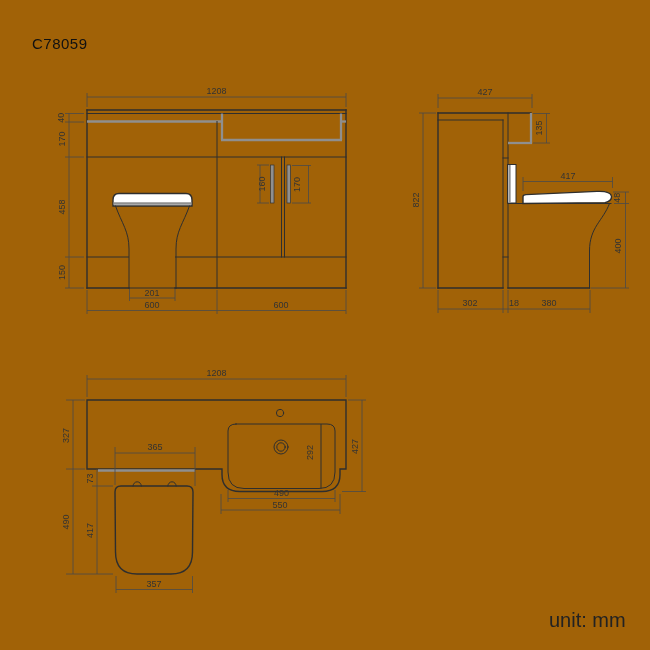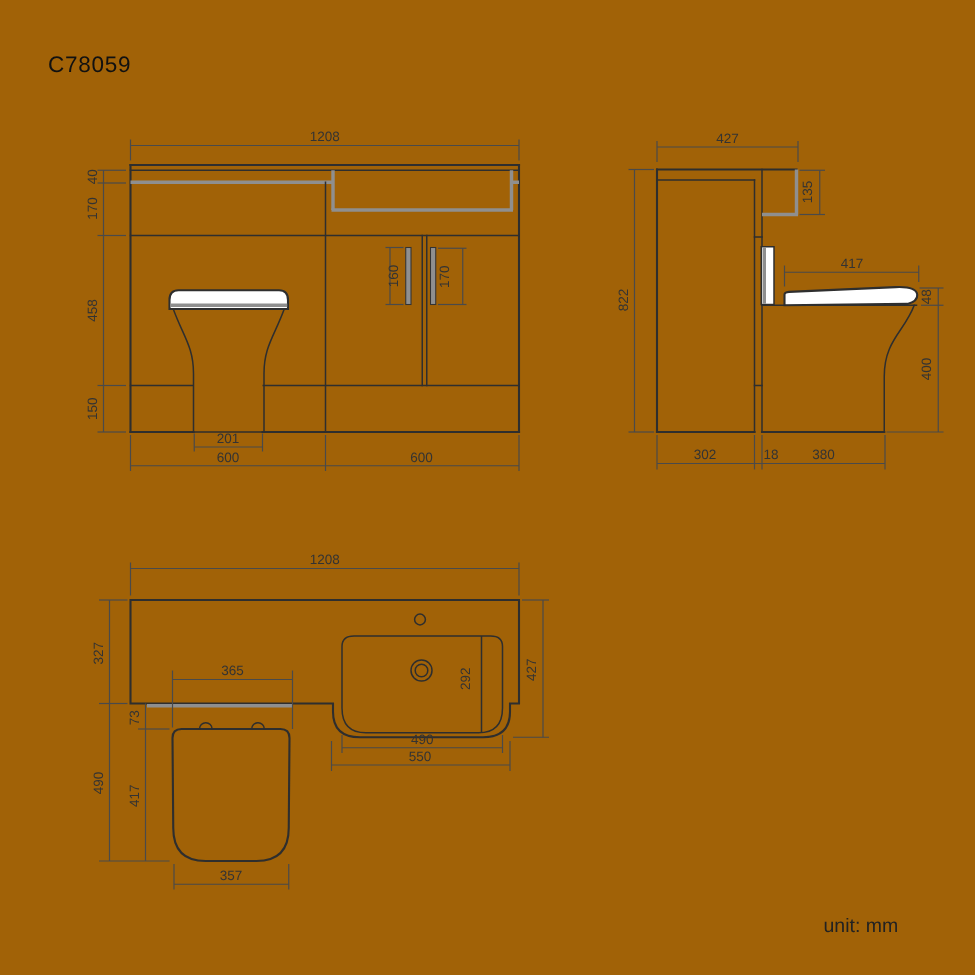--- a/index.html
+++ b/index.html
@@ -1,19 +1,19 @@
 <!DOCTYPE html>
 <html><head>
 <meta charset="utf-8">
 <style>
   html,body{margin:0;padding:0;background:#ffffff;}
   .canvas{position:relative;width:650px;height:650px;background:#a16207;overflow:hidden;
           font-family:"Liberation Sans",sans-serif;}
   .title{position:absolute;left:32px;top:35px;font-size:15px;color:#111;letter-spacing:.5px;}
-  .unit{position:absolute;left:549px;top:609px;font-size:13px;color:#222;}
+  .unit{position:absolute;left:549px;top:609px;font-size:20px;color:#222;}
   svg{position:absolute;left:0;top:0;}
   .ln{stroke:#2e2e2e;stroke-width:1.4;fill:none;stroke-linecap:square;}
   .ln2{stroke:#2e2e2e;stroke-width:1;fill:none;stroke-linecap:square;}
   .gry{stroke:#8f8f8f;stroke-width:2.3;fill:none;stroke-linecap:butt;}
   .dim{stroke:#4a4a4a;stroke-width:0.8;fill:none;stroke-linecap:butt;}
   .dimtxt{font:9px "Liberation Sans",sans-serif;fill:#333;}
   .white{fill:#ffffff;}
 </style>
 </head>
 <body>

